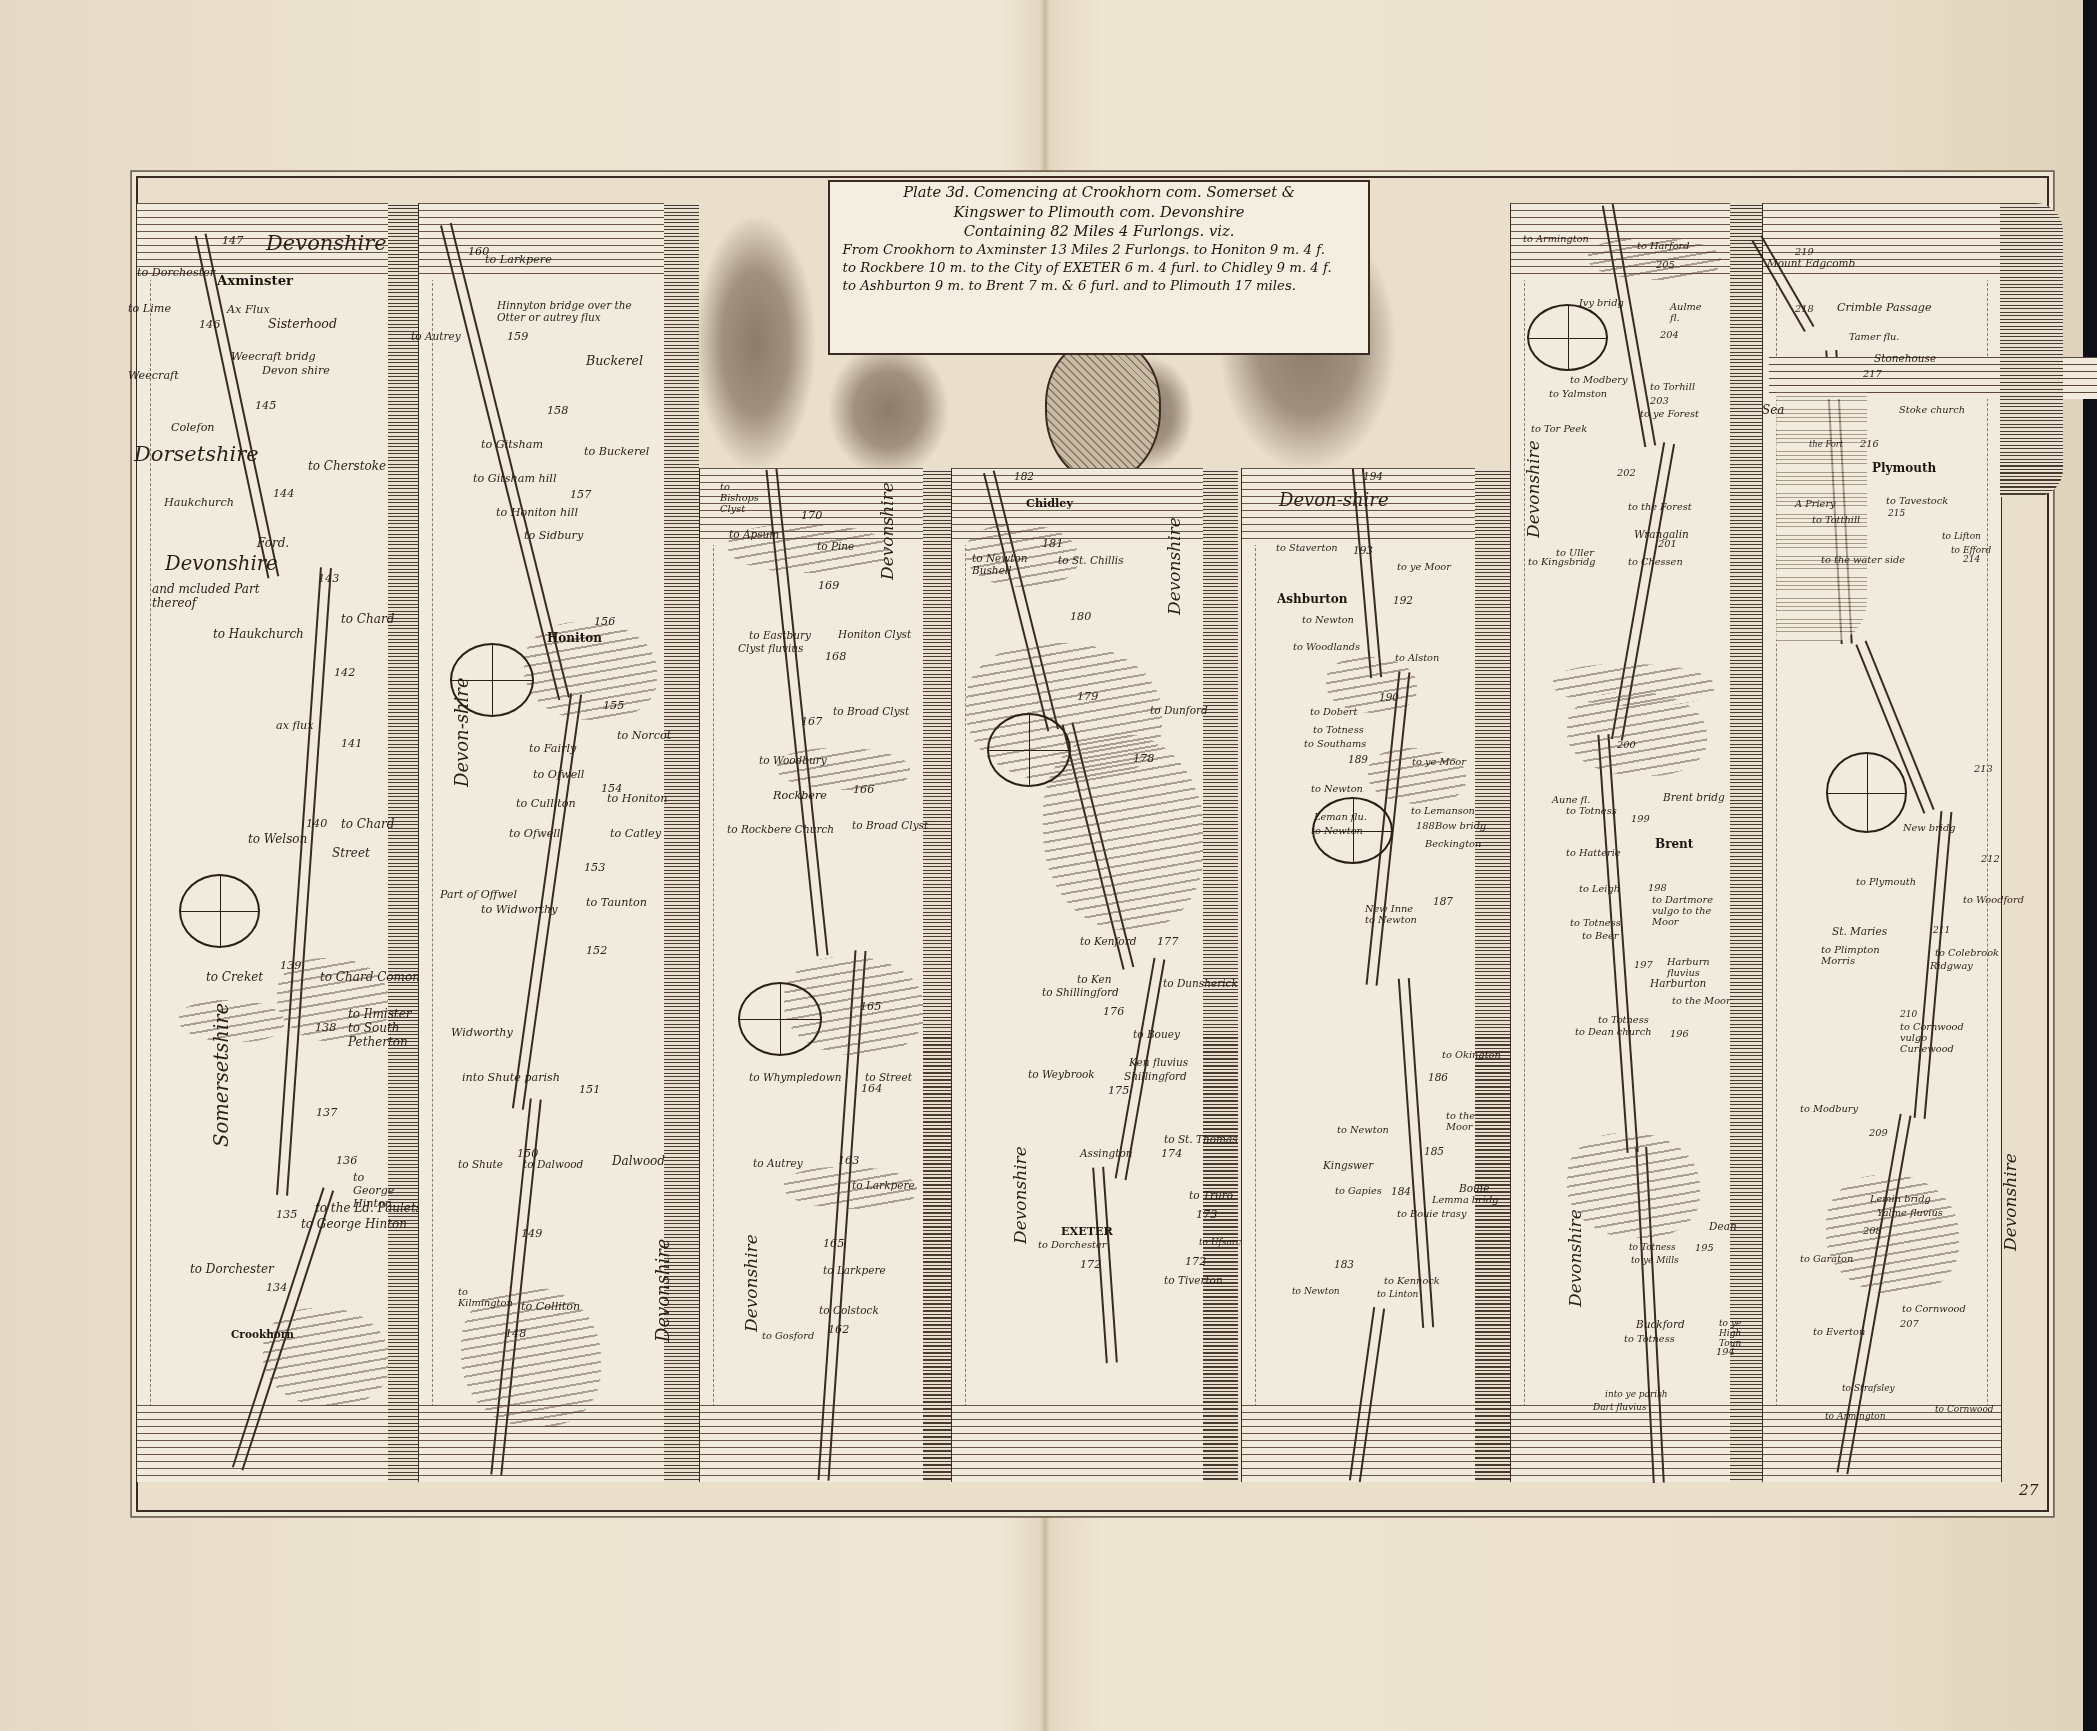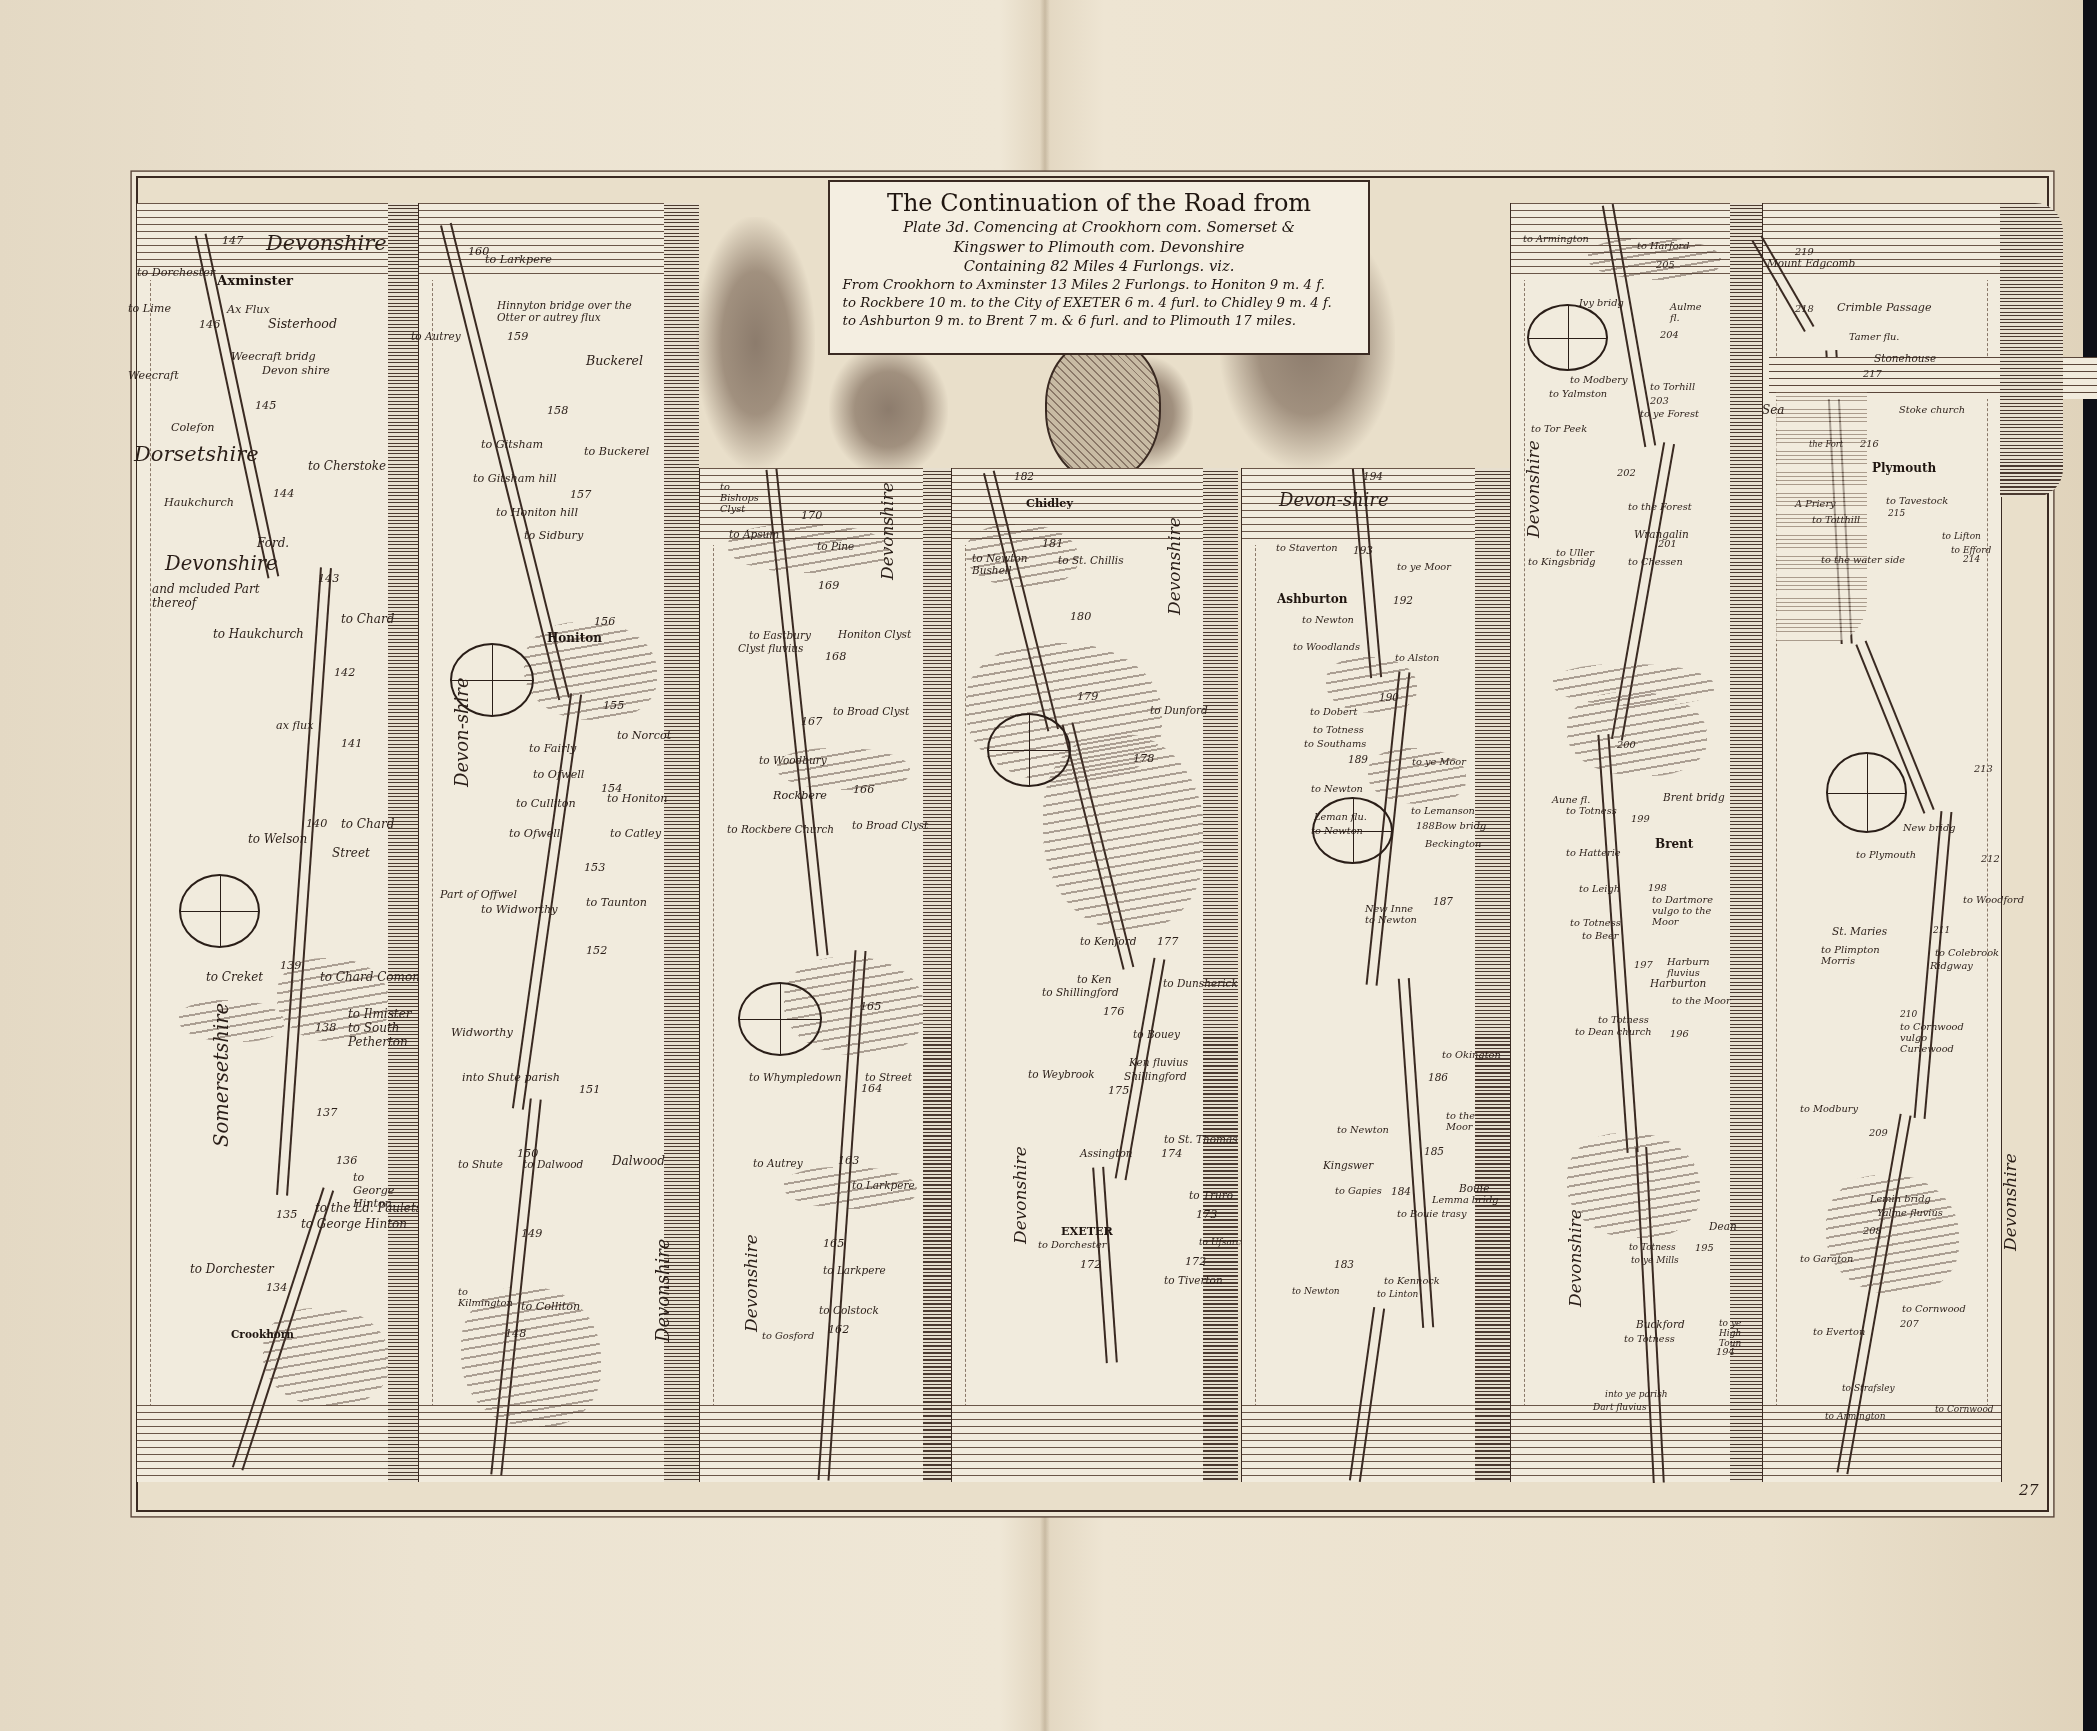--- a/index.html
+++ b/index.html
@@ -161,21 +161,20 @@
 <span class="county v" style="left:652px;top:1342px;font-size:18px;">Devonshire</span>
 
 <div class="figures">
   <div class="fig" style="left:0;top:14px;width:119px;height:252px;"></div>
   <div class="fig" style="left:133px;top:140px;width:119px;height:133px;"></div>
   <div class="fig" style="left:406px;top:154px;width:91px;height:112px;"></div>
   <div class="fig" style="left:524px;top:14px;width:175px;height:252px;"></div>
 </div>
 <div class="crest"></div>
 <div class="cartouche">
-  <div class="c-l1">The Continuation of the Road from</div>
   <div class="c-l3">Plate 3d. Comencing at Crookhorn com. Somerset &amp;</div>
   <div class="c-l4">Kingswer to Plimouth com. Devonshire</div>
   <div class="c-l5">Containing 82 Miles 4 Furlongs. viz.</div>
   <div class="c-l6">From Crookhorn to Axminster 13 Miles 2 Furlongs. to Honiton 9 m. 4 f.</div>
   <div class="c-l6">to Rockbere 10 m. to the City of EXETER 6 m. 4 furl. to Chidley 9 m. 4 f.</div>
   <div class="c-l6">to Ashburton 9 m. to Brent 7 m. &amp; 6 furl. and to Plimouth 17 miles.</div>
 </div>
 
 <div class="strip" style="left:699px;top:468px;width:241px;height:1014px;">
   <div class="inner"></div>
@@ -426,21 +425,21 @@
 <span class="lbl" style="left:1886px;top:495px;font-size:9.8px;">to Tavestock</span>
 <span class="mile" style="left:1888px;top:508px;font-size:9px;">215</span>
 <span class="lbl" style="left:1812px;top:514px;font-size:9.8px;">to Totthill</span>
 <span class="lbl" style="left:1942px;top:531px;font-size:9px;">to Lifton</span>
 <span class="lbl" style="left:1951px;top:545px;font-size:9px;">to Efford</span>
 <span class="lbl" style="left:1821px;top:554px;font-size:9.8px;">to the water side</span>
 <span class="mile" style="left:1963px;top:554px;font-size:9px;">214</span>
 <span class="mile" style="left:1974px;top:763px;font-size:9.8px;">213</span>
 <span class="lbl" style="left:1903px;top:822px;font-size:9.8px;">New bridg</span>
 <span class="mile" style="left:1981px;top:853px;font-size:9.8px;">212</span>
-<span class="lbl" style="left:1856px;top:849px;font-size:9.8px;">to Plymouth</span>
+<span class="lbl" style="left:1856px;top:876px;font-size:9.8px;">to Plymouth</span>
 <span class="lbl" style="left:1963px;top:894px;font-size:9.8px;">to Woodford</span>
 <span class="lbl" style="left:1832px;top:925px;font-size:10.5px;">St. Maries</span>
 <span class="mile" style="left:1933px;top:925px;font-size:9px;">211</span>
 <span class="lbl" style="left:1935px;top:947px;font-size:9.8px;">to Colebrook</span>
 <span class="lbl" style="left:1930px;top:960px;font-size:9.8px;">Ridgway</span>
 <span class="lbl" style="left:1821px;top:944px;font-size:10px;white-space:normal;width:63px;">to Plimpton Morris</span>
 <span class="mile" style="left:1900px;top:1009px;font-size:9px;">210</span>
 <span class="lbl" style="left:1900px;top:1021px;font-size:9.8px;white-space:normal;width:77px;">to Cornwood vulgo Curlewood</span>
 <span class="lbl" style="left:1800px;top:1103px;font-size:9.8px;">to Modbury</span>
 <span class="mile" style="left:1869px;top:1127px;font-size:9.8px;">209</span>

